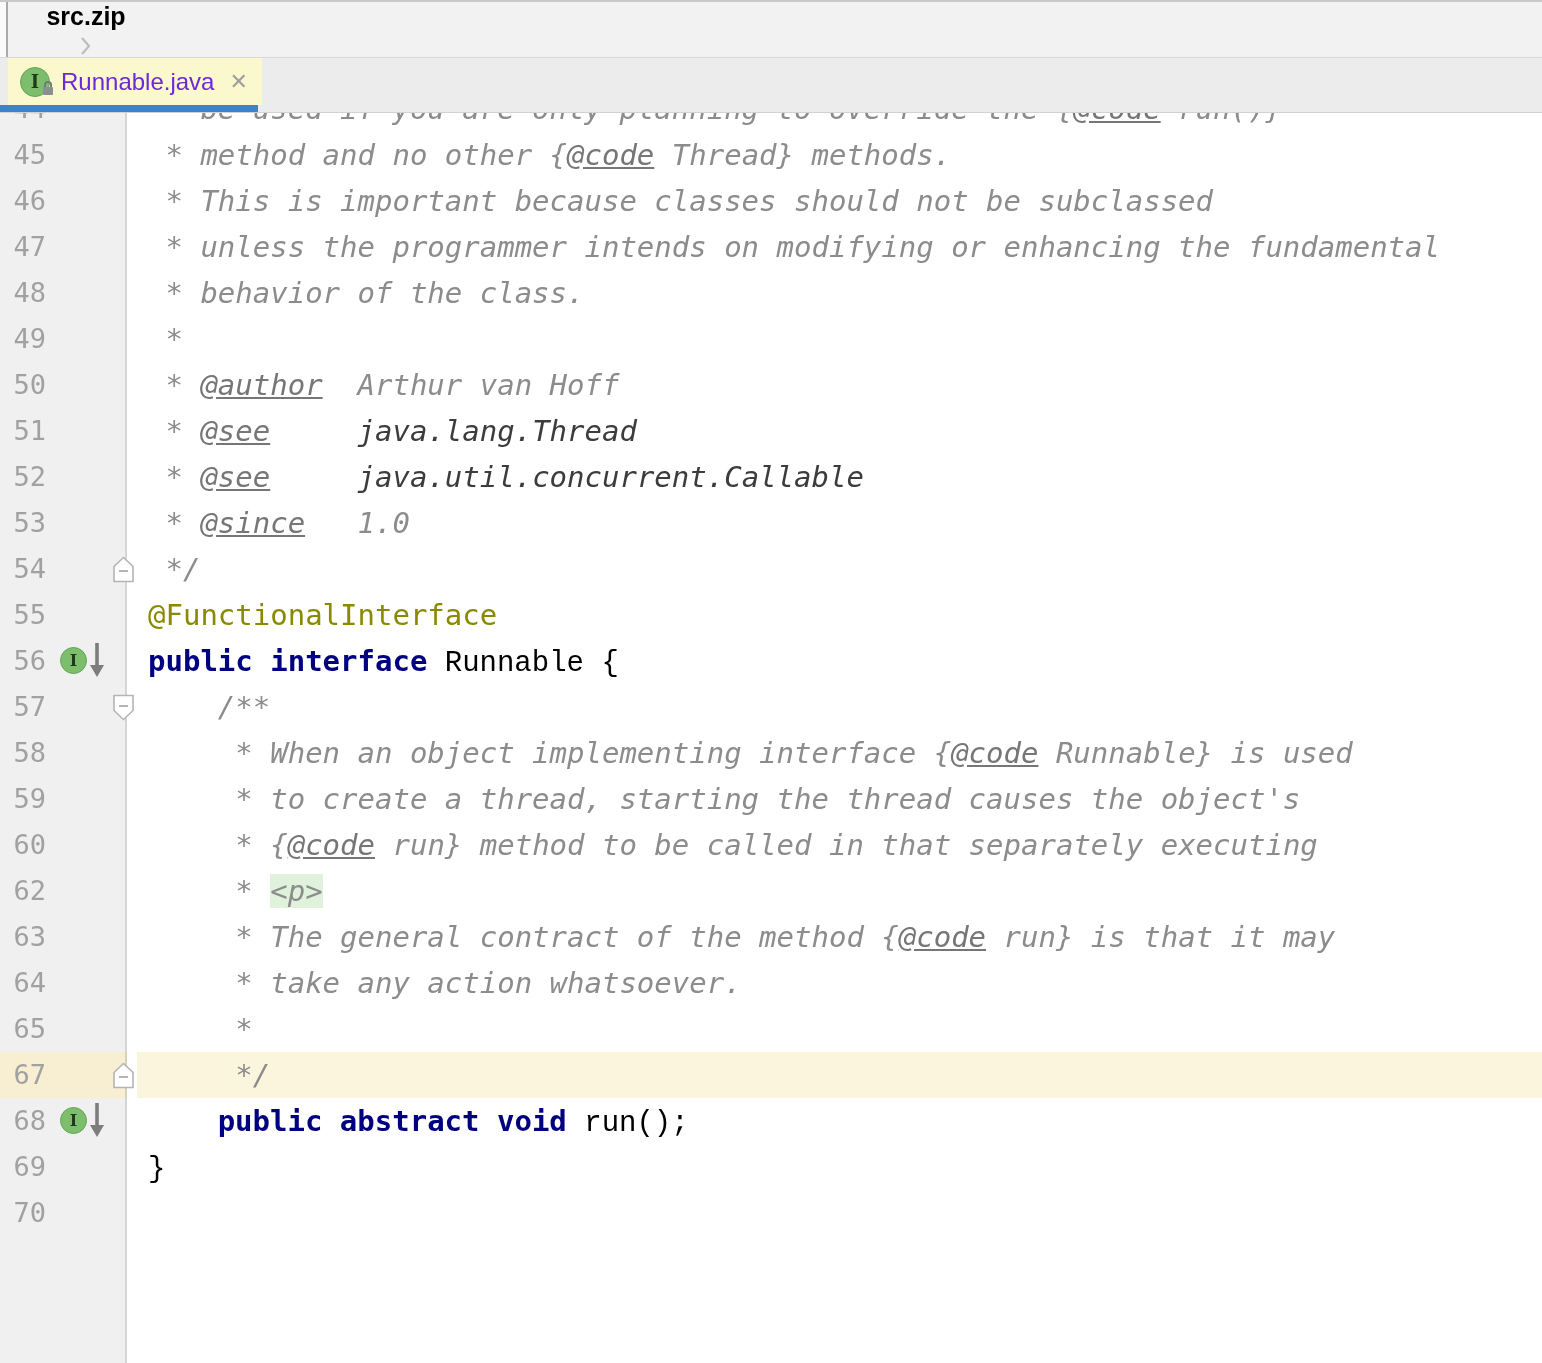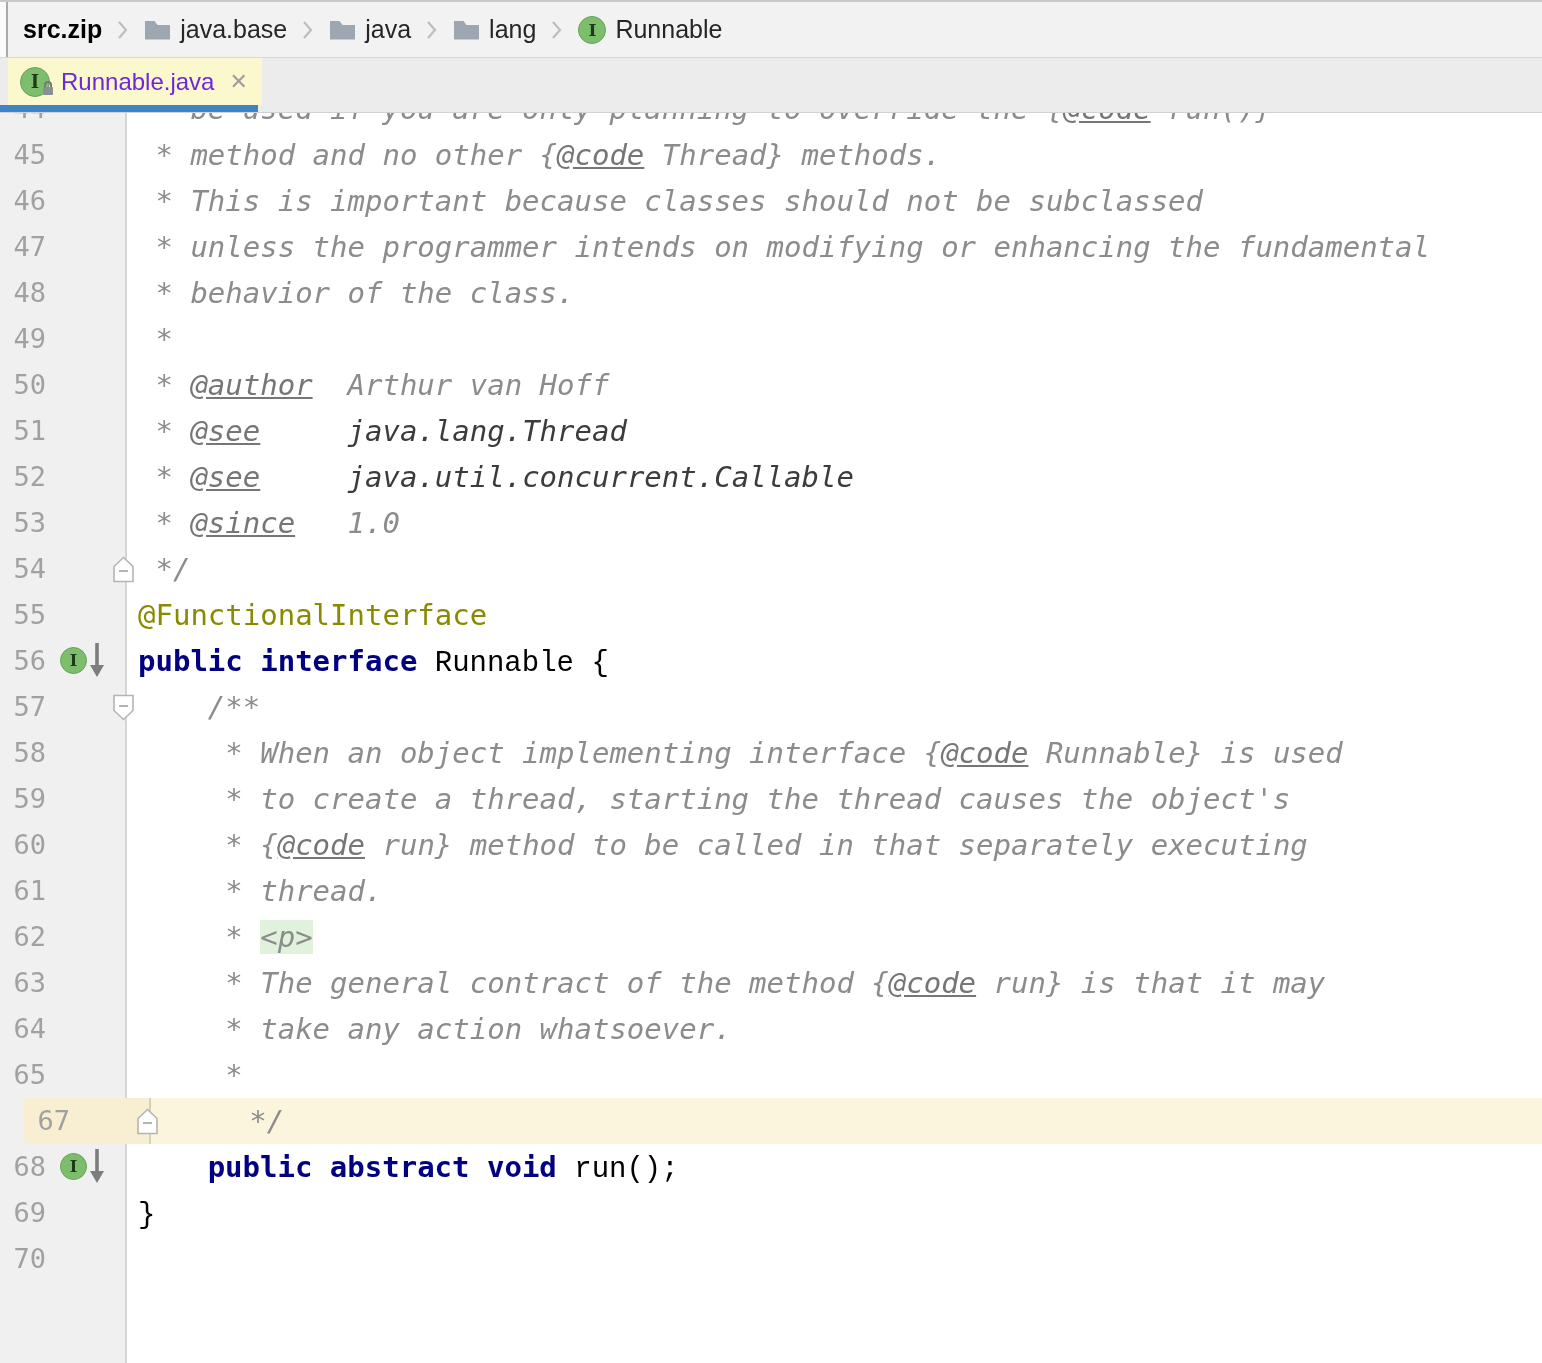--- a/index.html
+++ b/index.html
@@ -3,21 +3,21 @@
 <meta charset="utf-8">
 <style>
   * { margin:0; padding:0; box-sizing:border-box; }
   html,body { width:1542px; height:1363px; overflow:hidden; background:#FFFFFF;
               font-family:"Liberation Sans", sans-serif; }
 
   
   .bcbar { height:58px; background:#F2F2F2; border-top:2px solid #C9C9C9;
            border-bottom:1px solid #D8D8D8; display:flex; align-items:stretch; }
   .bc-edge { width:8px; background:#FAFAFA; border-right:2px solid #A9A9A9; }
-  .bc-items { display:flex; align-items:center; padding-left:9px; gap:4px; }
+  .bc-items { display:flex; align-items:center; padding-left:0; gap:4px;flex-direction:column; }
   .crumb { display:flex; align-items:center; gap:9px; padding:0 6px; font-size:25px;
            color:#262626; cursor:default; }
   .crumb.bold { font-weight:bold; color:#000; }
   .bc-chevron { display:flex; align-items:center; padding:0 5px; }
 
   
   .if-c { position:relative; border-radius:50%; background:#7DBE6C; border:1px solid #66A159;
           display:inline-flex; align-items:center; justify-content:center; }
   .if-c .ltr { font-family:"DejaVu Serif", serif; font-weight:bold; color:#20391C; }
   .if-28 { width:28px; height:28px; } .if-28 .ltr { font-size:17px; }
@@ -29,29 +29,29 @@
   .tabbar { position:relative; height:55px; background:#ECECEC; border-bottom:1px solid #D2D2D2; }
   .tab { position:absolute; left:8px; top:0; height:47px; background:#FBF8CE;
          display:flex; align-items:center; gap:11px; padding:0 14px 0 12px; }
   .tab-label { font-size:24px; color:#6d28d9; }
   .tab-close { font-size:22px; color:#9E9E9E; margin-left:4px; font-family:"DejaVu Sans", sans-serif; }
   .tab-underline { position:absolute; left:0; top:47px; width:258px; height:7px; background:#3D83C6; }
 
   
   .editor { position:relative; height:1250px; overflow:hidden;
             background:linear-gradient(90deg,#F0F0F0 0 125px,#D5D5D5 125px 127px,#FFFFFF 127px); }
-  .row { display:flex; height:46px; }
+  .row { display:flex; height:46px;gap:10px; }
   .row:first-child { margin-top:-27px; }
   .gcell { position:relative; width:127px; flex:0 0 127px; background:#F0F0F0;
            border-right:2px solid #D5D5D5; }
   .lnum { position:absolute; left:0; top:0; width:46px; text-align:right;
           font-family:"DejaVu Sans Mono", monospace; font-size:27px; line-height:46px; color:#A1A1A1; }
   .ccell { flex:1; padding-left:11px; white-space:pre;
            font-family:"DejaVu Sans Mono", monospace; font-size:29px; line-height:46px; color:#000; }
-  .row.caret .gcell { background:#F8EFD3; border-right-color:#D8D1BA;margin-left:24px; }
+  .row.caret .gcell { background:#F8EFD3; border-right-color:#D8D1BA; }
   .row.caret .ccell { background:#FCF5DE; }
 
   .impl-circle { position:absolute; left:60px; top:9px; }
   .impl-arrow  { position:absolute; left:88px; top:3px; }
   .fold { position:absolute; left:112px; top:10px; z-index:2; line-height:0; }
 
   
   .seg-c    { color:#8C8C8C; font-style:italic; }
   .seg-tag  { color:#767676; font-style:italic; font-weight:normal; text-decoration:underline; }
   .seg-val  { color:#3C3C3C; font-style:italic; }
@@ -251,26 +251,20 @@
       <div class="ccell"><span class="seg-c">     * to create a thread, starting the thread causes the object's</span></div>
     </div>
     <div class="row">
       <div class="gcell">
         <span class="lnum">60</span>
       </div>
       <div class="ccell"><span class="seg-c">     * {</span><span class="seg-tag">@code</span><span class="seg-c"> run} method to be called in that separately executing</span></div>
     </div>
     <div class="row">
       <div class="gcell">
-        <span class="lnum">61</span>
-      </div>
-      <div class="ccell"><span class="seg-c">     * thread.</span></div>
-    </div>
-    <div class="row">
-      <div class="gcell">
         <span class="lnum">62</span>
       </div>
       <div class="ccell"><span class="seg-c">     * </span><span class="seg-p">&lt;p&gt;</span></div>
     </div>
     <div class="row">
       <div class="gcell">
         <span class="lnum">63</span>
       </div>
       <div class="ccell"><span class="seg-c">     * The general contract of the method {</span><span class="seg-tag">@code</span><span class="seg-c"> run} is that it may</span></div>
     </div>

